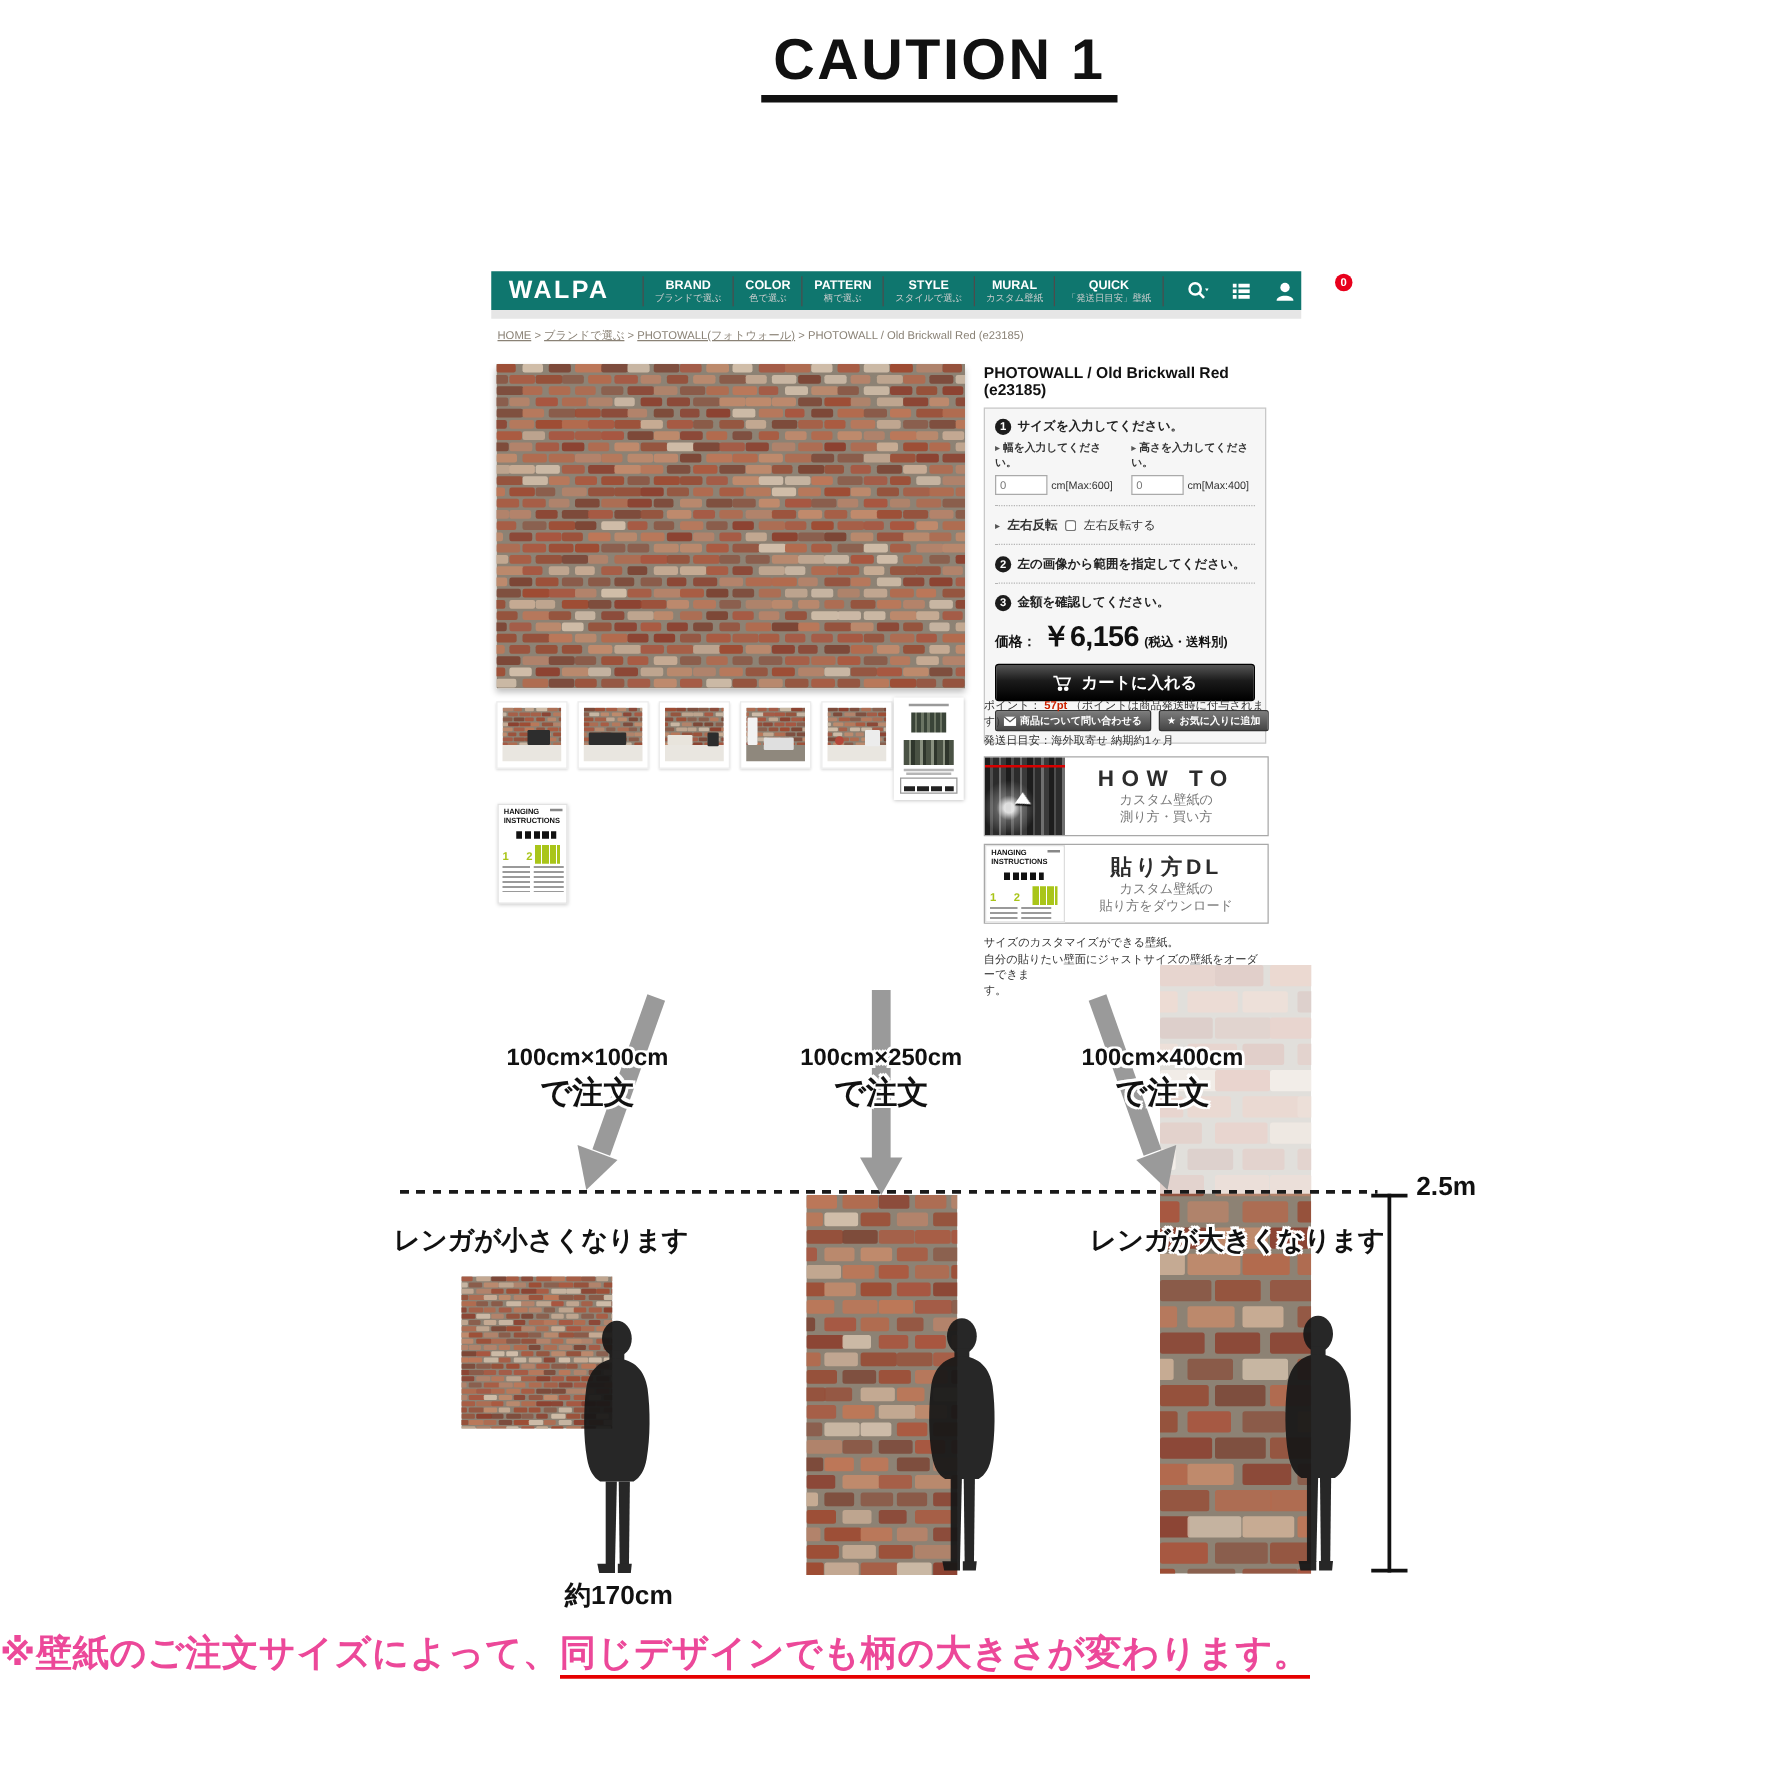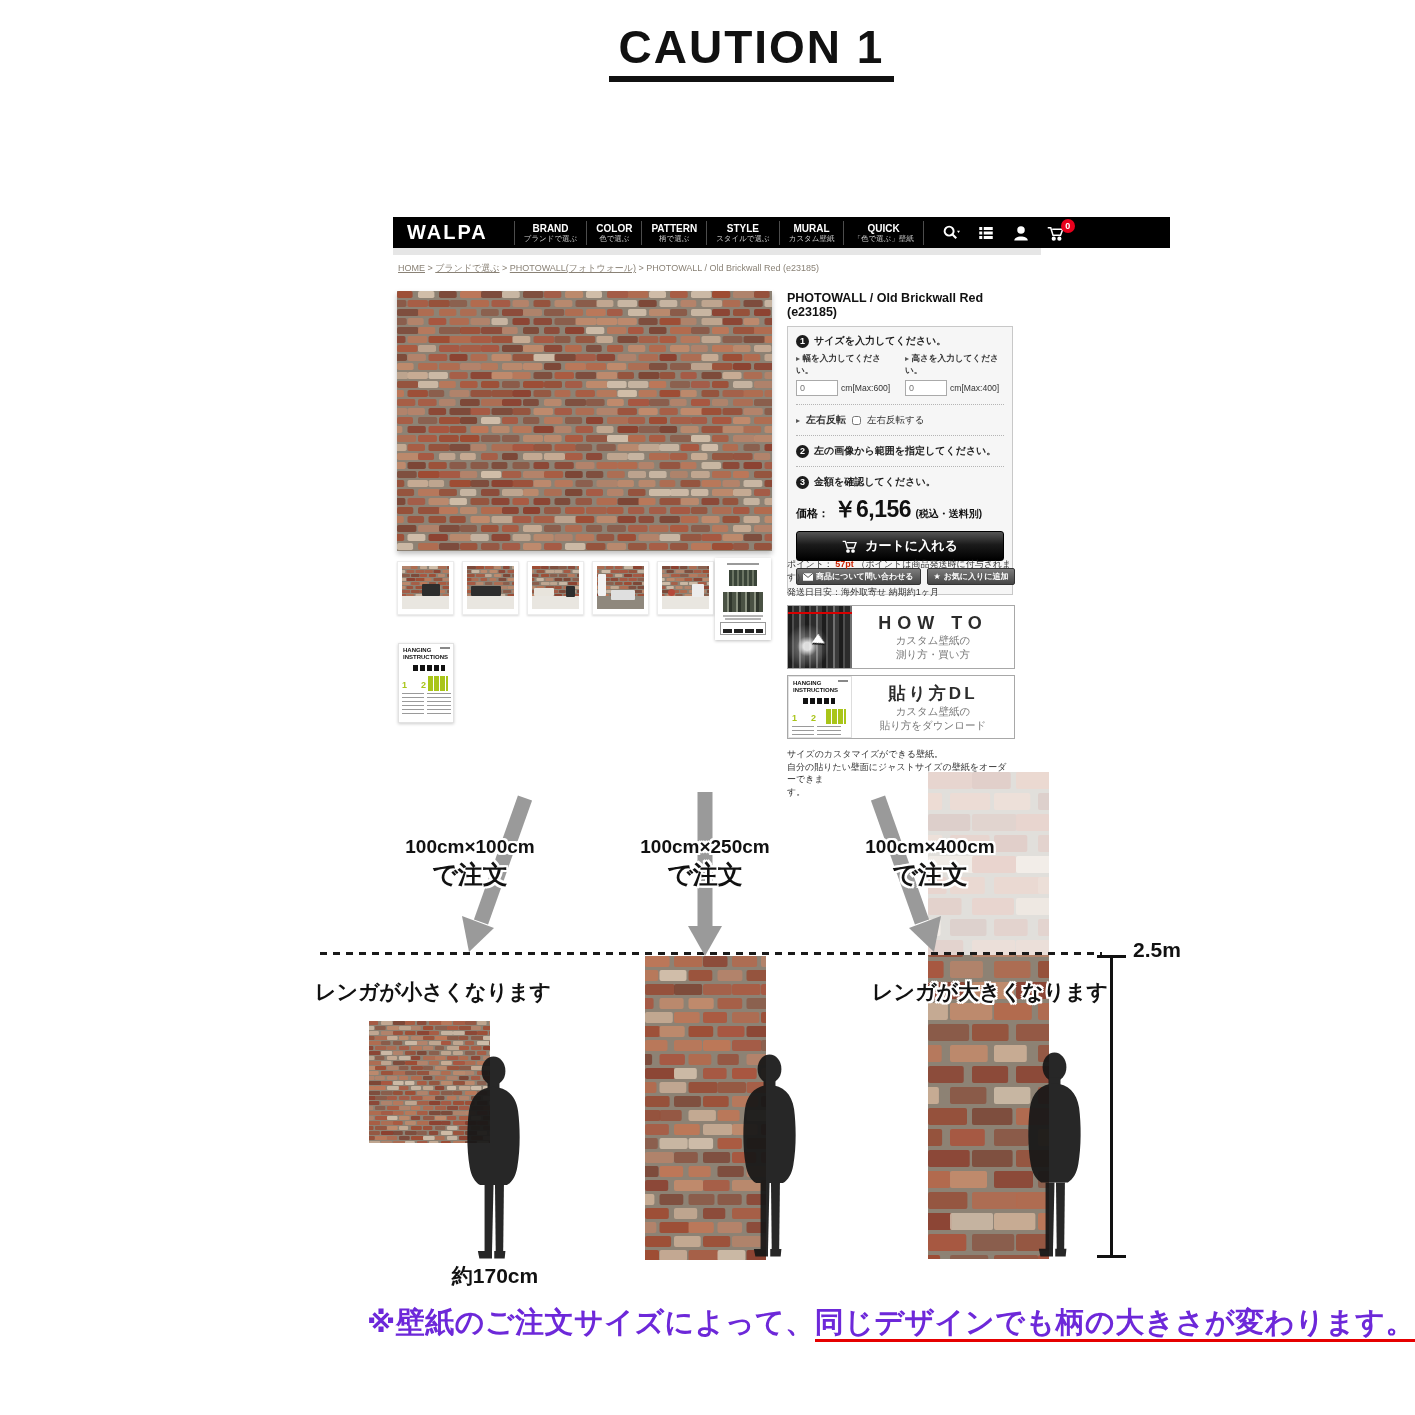--- a/index.html
+++ b/index.html
@@ -8,21 +8,21 @@
 
   
   .title{position:absolute;top:20px;left:0;width:100%;text-align:center;margin-left:44px;}
   .title span{font-size:46px;font-weight:bold;letter-spacing:2px;color:#111;
     border-bottom:6px solid #111;padding:0 10px 3px;}
   .intro{position:absolute;top:126px;left:0;width:100%;text-align:center;
     font-size:23px;line-height:1.95;color:#1c1c1c;}
 
   
   .shot{position:absolute;left:393px;top:215px;width:648px;height:548px;background:#fff;}
-  .nav{position:absolute;left:0;top:2px;width:777px;height:31px;background:#000000;
+  .nav{position:absolute;left:0;top:2px;width:648px;height:31px;background:#0f766e;
     display:flex;align-items:center;}
   .logo{color:#fff;font-weight:bold;font-size:20px;letter-spacing:2px;padding:0 26px 0 14px;}
   .menu{display:flex;align-items:center;height:100%;}
   .navitem{display:flex;flex-direction:column;align-items:center;justify-content:center;
     padding:0 9px;height:24px;border-left:1px solid #4c4c4c;cursor:pointer;}
   .navitem:last-child{border-right:1px solid #4c4c4c;}
   .nav-en{color:#fff;font-weight:bold;font-size:10px;line-height:1.1;}
   .nav-jp{color:#cfcfcf;font-size:7.5px;line-height:1.2;white-space:nowrap;}
   .navicons{display:flex;align-items:center;gap:17px;margin-left:18px;}
   .nicon{position:relative;width:18px;height:18px;cursor:pointer;}
@@ -164,22 +164,22 @@
 
   .bricknote{position:absolute;top:978px;transform:translateX(-50%);font-size:21px;
     font-weight:bold;color:#111;white-space:nowrap;z-index:6;
     text-shadow:-2px -2px 0 #fff,2px -2px 0 #fff,-2px 2px 0 #fff,2px 2px 0 #fff,
       0 -2px 0 #fff,0 2px 0 #fff,-2px 0 0 #fff,2px 0 0 #fff;}
   .note-l{left:433px;} .note-r{left:990px;}
   .hlabel{position:absolute;left:495px;top:1262px;transform:translateX(-50%);
     font-size:21px;font-weight:bold;color:#111;z-index:6;}
 
   
-  .warnings{position:absolute;left:0;top:1303px;width:100%;text-align:right;
-    color:#6d28d9;font-weight:bold;font-size:29px;letter-spacing:.5px;padding-left:16px;}
+  .warnings{position:absolute;left:0;top:1303px;width:100%;text-align:left;
+    color:#ec4899;font-weight:bold;font-size:29px;letter-spacing:.5px;}
   .warnings .u{border-bottom:3px solid #e60000;padding-bottom:1px;}
   .w2{margin-top:22px;}
 </style>
 </head>
 <body>
 
 <div class="page">
 
   <div class="title">
     <span>CAUTION 1</span>
@@ -210,21 +210,21 @@
             <span class="nav-jp">スタイルで選ぶ</span>
           </div>
 
           <div class="navitem">
             <span class="nav-en">MURAL</span>
             <span class="nav-jp">カスタム壁紙</span>
           </div>
 
           <div class="navitem">
             <span class="nav-en">QUICK</span>
-            <span class="nav-jp">「色で選ぶ」壁紙</span>
+            <span class="nav-jp">「発送日目安」壁紙</span>
           </div>
         </div>
       <div class="navicons">
         <span class="nicon">
           <svg viewBox="0 0 24 24">
               <circle cx="9.5" cy="9.5" r="6" fill="none" stroke="#fff" stroke-width="2.6"></circle>
               <line x1="14" y1="14" x2="19" y2="19" stroke="#fff" stroke-width="2.8"></line>
               <path d="M20,9 l4,0 l-2,3 z" fill="#fff"></path>
             </svg>
         </span>

